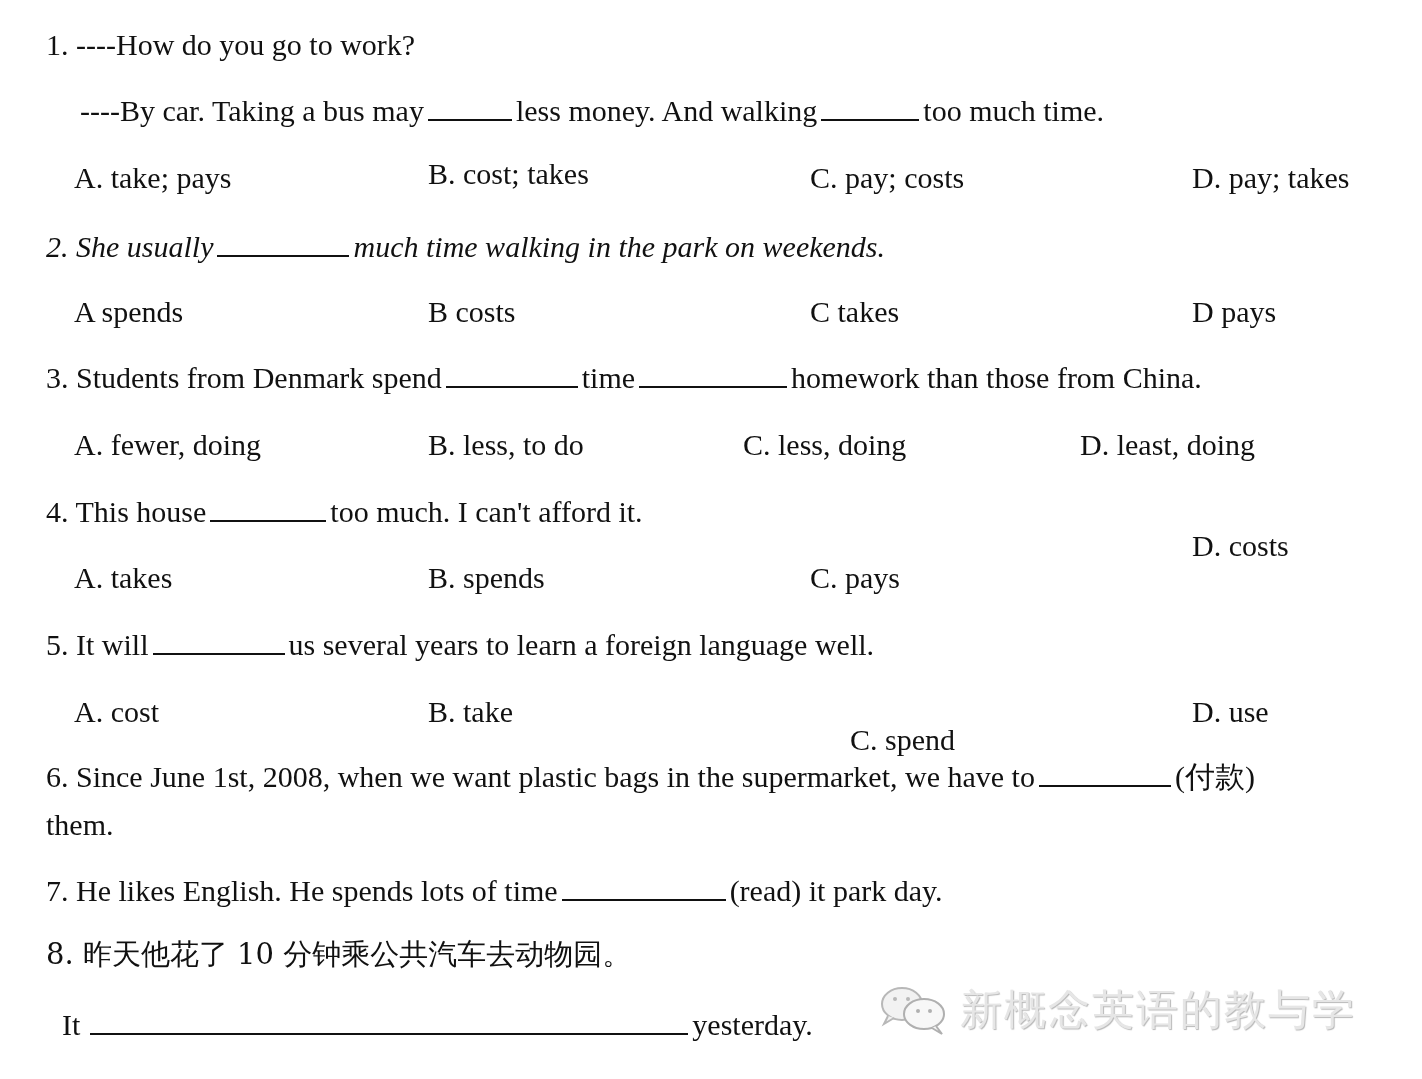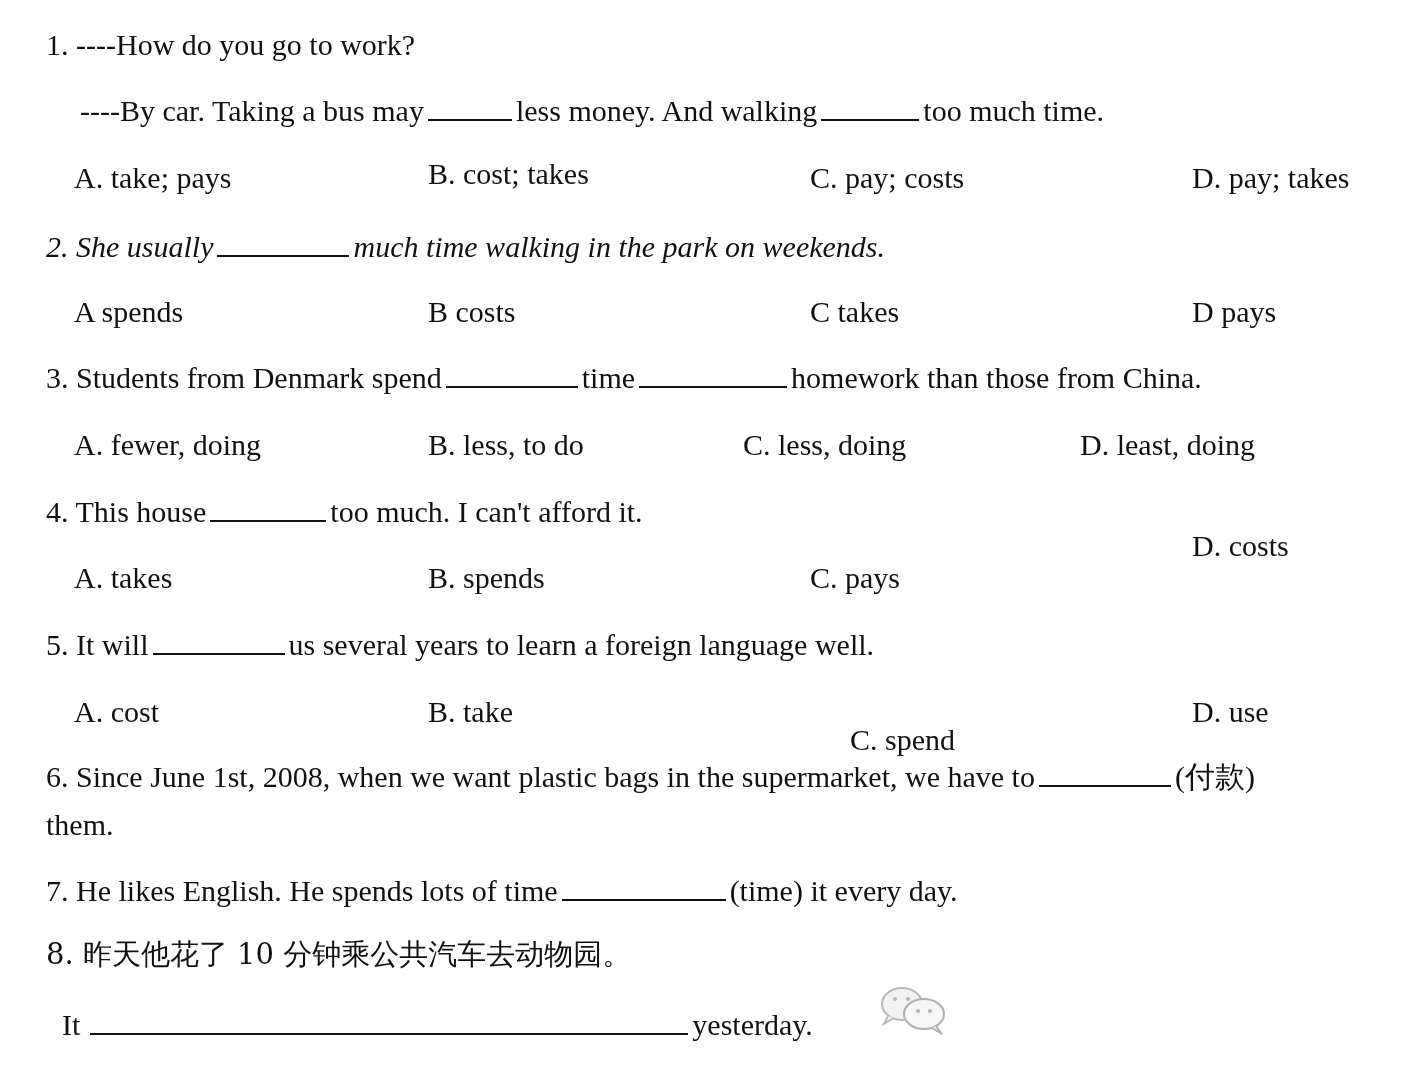--- a/index.html
+++ b/index.html
@@ -76,21 +76,21 @@
 <div class="opt" style="left:1192px; top:697px;">D. use</div>
 
 <div class="line" style="left:46px; top:762px;">
   <span>6.</span>
   <span>Since June 1st, 2008, when we want plastic bags in the supermarket, we have to</span><span class="blank" style="width:132px;"></span><span>(付款)</span>
 </div>
 <div class="line" style="left:46px; top:810px;">them.</div>
 
 <div class="line" style="left:46px; top:876px;">
   <span>7.</span>
-  <span>He likes English. He spends lots of time</span><span class="blank" style="width:164px;"></span><span>(time) it every day.</span>
+  <span>He likes English. He spends lots of time</span><span class="blank" style="width:164px;"></span><span>(read) it park day.</span>
 </div>
 
 <div class="line" style="left:46px; top:940px; font-family: 'DejaVu Serif', serif; font-size:29px;">
   <span>8.</span>
   <span>昨天他花了 10 分钟乘公共汽车去动物园。</span>
 </div>
 <div class="line" style="left:62px; top:1010px;">
   <span>It</span><span class="blank" style="width:598px; margin-left:10px;"></span><span>yesterday.</span>
 </div>
 
@@ -98,13 +98,14 @@
   <svg class="wm-icon" viewBox="0 0 72 56">
     <ellipse cx="24" cy="22" rx="20" ry="16" fill="#f2f2f2" stroke="#b8b8b8" stroke-width="2"></ellipse>
     <path d="M10 34 L6 42 L16 36" fill="#f2f2f2" stroke="#b8b8b8" stroke-width="2"></path>
     <ellipse cx="46" cy="32" rx="20" ry="15" fill="#f7f7f7" stroke="#b0b0b0" stroke-width="2"></ellipse>
     <path d="M58 44 L64 52 L54 46" fill="#f7f7f7" stroke="#b0b0b0" stroke-width="2"></path>
     <circle cx="17" cy="17" r="2" fill="#b8b8b8"></circle>
     <circle cx="30" cy="17" r="2" fill="#b8b8b8"></circle>
     <circle cx="40" cy="29" r="2" fill="#b0b0b0"></circle>
     <circle cx="52" cy="29" r="2" fill="#b0b0b0"></circle>
   </svg>
+  <span>新概念英语的教与学</span>
 </div>
 
 </body></html>

